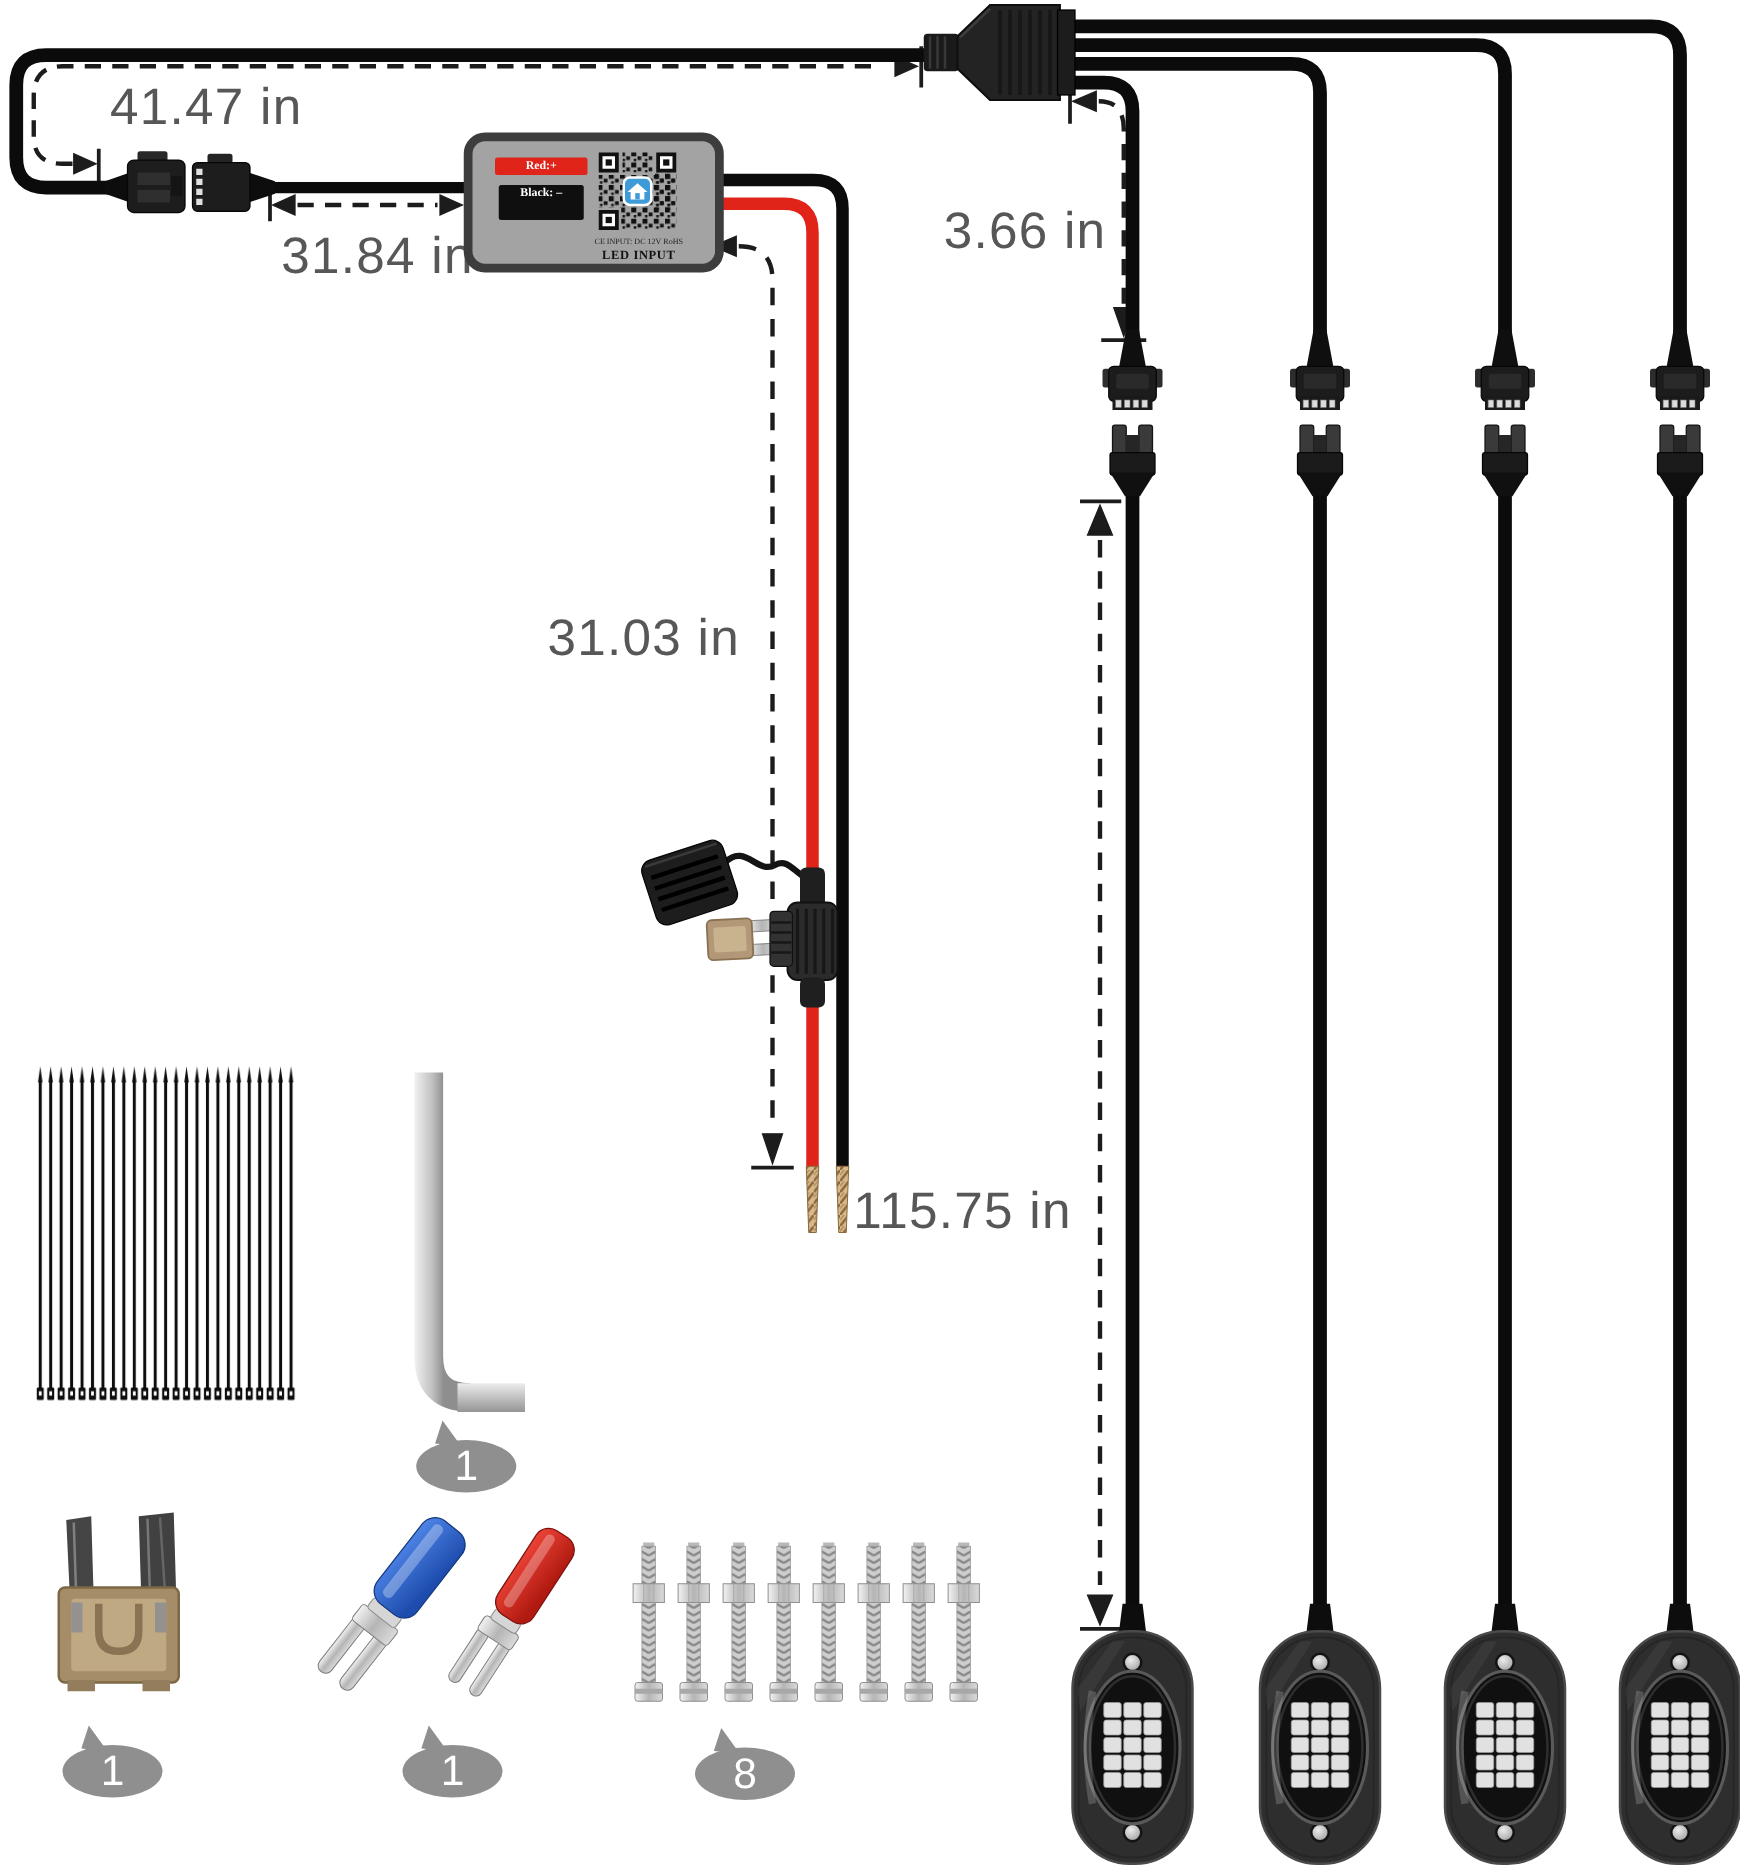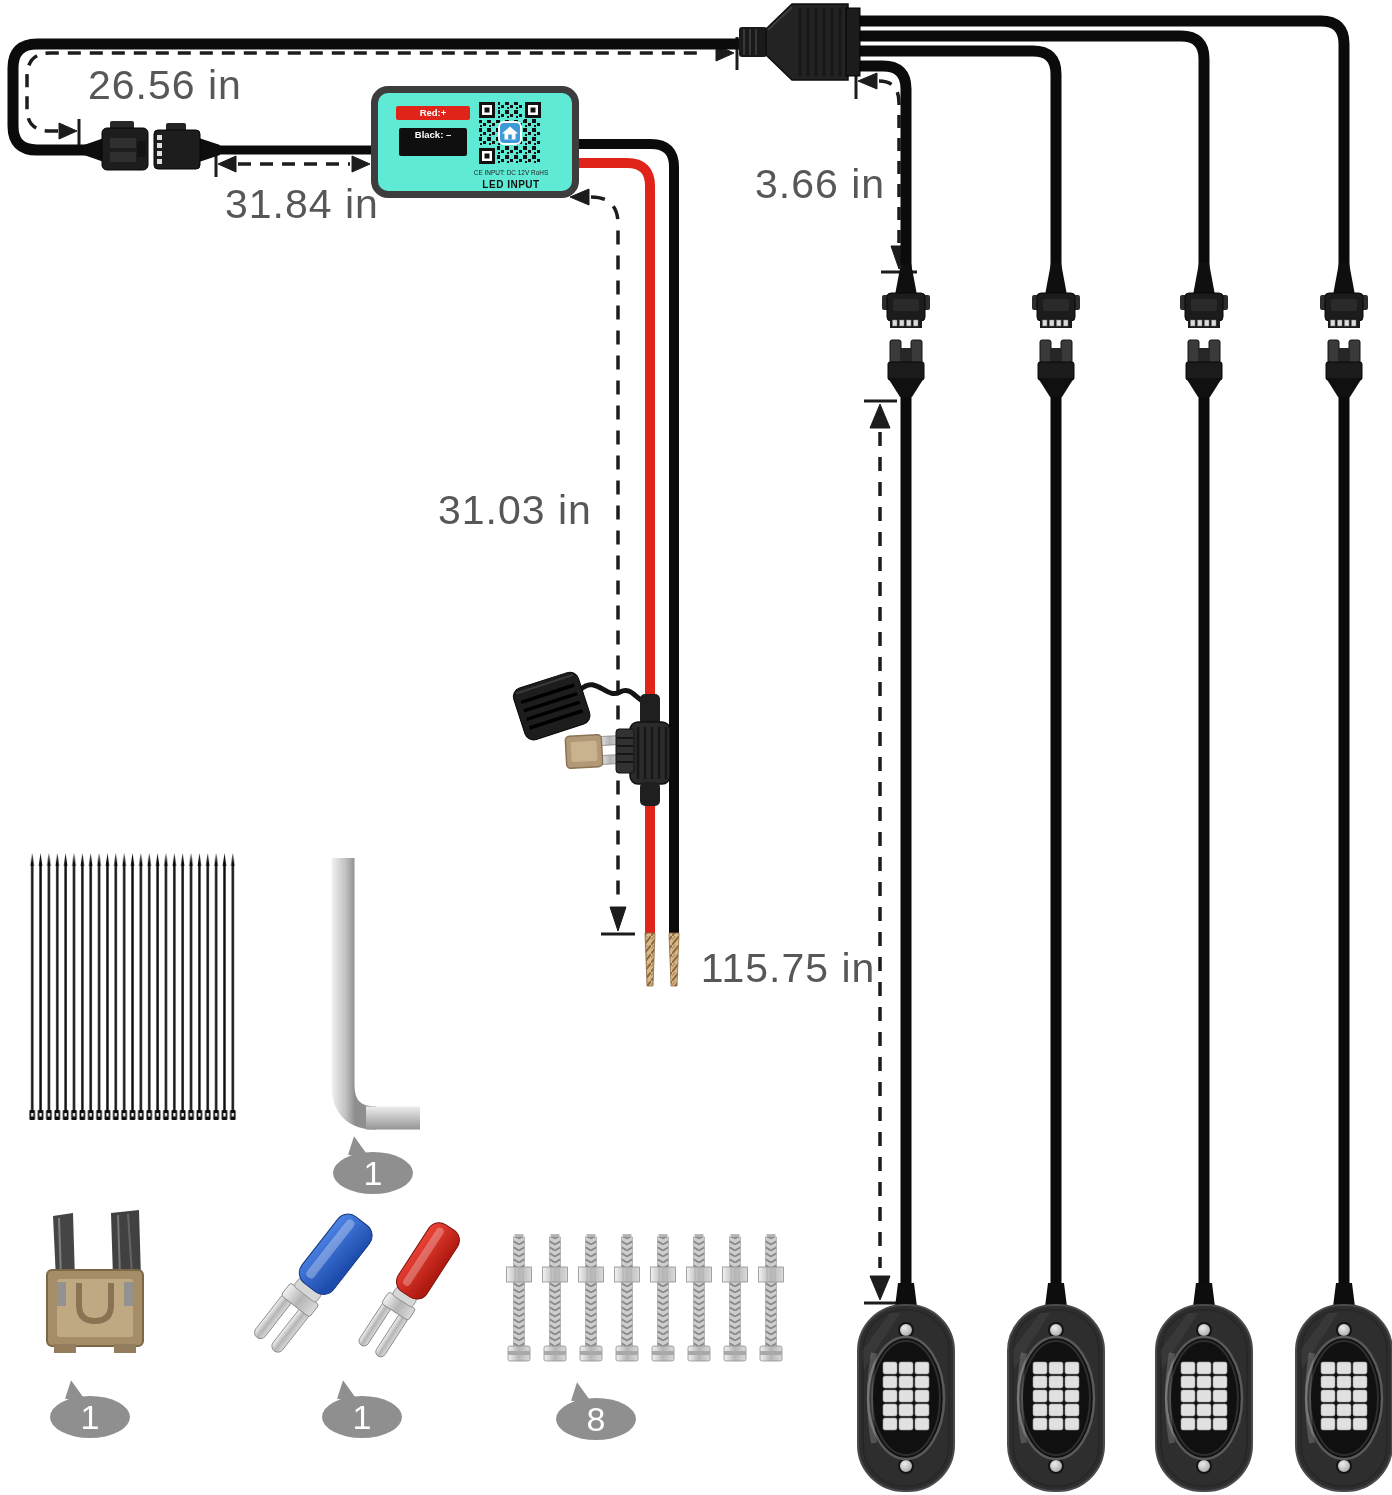--- a/index.html
+++ b/index.html
@@ -2,22 +2,22 @@
 <html><head>
 <meta charset="utf-8">
 <style>
   html,body{margin:0;padding:0;background:#fff;}
   #canvas{position:relative;width:1392px;height:1495px;background:#ffffff;overflow:hidden;
           font-family:"Liberation Sans", sans-serif;}
   #diagram-svg{position:absolute;left:0;top:0;}
   .dim-label{position:absolute;font-size:41px;color:#575757;white-space:nowrap;
              text-align:center;letter-spacing:1px;}
   
-  #controller{position:absolute;left:371px;top:86px;width:194px;height:98px;
-              background:#5eead4;border:7px solid #3d3d3d;border-radius:17px;}
+  #controller{position:absolute;left:371px;top:106px;width:194px;height:98px;
+              background:#a3a3a3;border:7px solid #3d3d3d;border-radius:17px;font-family:Liberation Serif, serif;}
   #controller .lbl{position:absolute;color:#fff;font-size:9.5px;font-weight:bold;
                    text-align:center;line-height:14px;border-radius:2px;}
   #controller .lbl.red{left:18px;top:13px;width:74px;height:14px;background:#e02419;}
   #controller .lbl.blk{left:21px;top:35px;width:68px;height:28px;background:#0f0f0f;}
   #qr-wrap{position:absolute;left:100px;top:8px;width:64px;height:64px;}
   .cert{position:absolute;left:88px;top:76px;width:90px;font-size:7px;color:#222;
         text-align:center;white-space:nowrap;transform:scale(.92);}
   .lamp{position:absolute;left:88px;top:86px;width:90px;font-size:10px;font-weight:bold;
         color:#111;text-align:center;letter-spacing:.5px;}
   
@@ -319,25 +319,25 @@
     <use href="#screwSym" transform="translate(555,1234)"></use>
     <use href="#screwSym" transform="translate(591,1234)"></use>
     <use href="#screwSym" transform="translate(627,1234)"></use>
     <use href="#screwSym" transform="translate(663,1234)"></use>
     <use href="#screwSym" transform="translate(699,1234)"></use>
     <use href="#screwSym" transform="translate(735,1234)"></use>
     <use href="#screwSym" transform="translate(771,1234)"></use>
   </g>
 </svg>
 
-<div class="dim-label" style="left:88px;top:62px;width:150px">26.56 in</div>
+<div class="dim-label" style="left:88px;top:62px;width:150px">41.47 in</div>
 <div class="dim-label" style="left:225px;top:181px;width:150px">31.84 in</div>
 <div class="dim-label" style="left:438px;top:487px;width:150px">31.03 in</div>
 <div class="dim-label" style="left:750px;top:161px;width:140px">3.66 in</div>
-<div class="dim-label" style="left:698px;top:945px;width:180px">115.75 in</div>
+<div class="dim-label" style="left:680px;top:945px;width:180px">115.75 in</div>
 
 <div id="controller">
   <div class="lbl red">Red:+</div>
   <div class="lbl blk">Black: –</div>
   <div id="qr-wrap">
     <svg width="64" height="64" viewBox="0 0 64 64">
       <defs>
         <pattern id="qrp" patternUnits="userSpaceOnUse" width="9" height="9">
           <rect width="4" height="4" fill="#111"></rect>
           <rect x="5" y="4" width="3" height="3" fill="#111"></rect>

